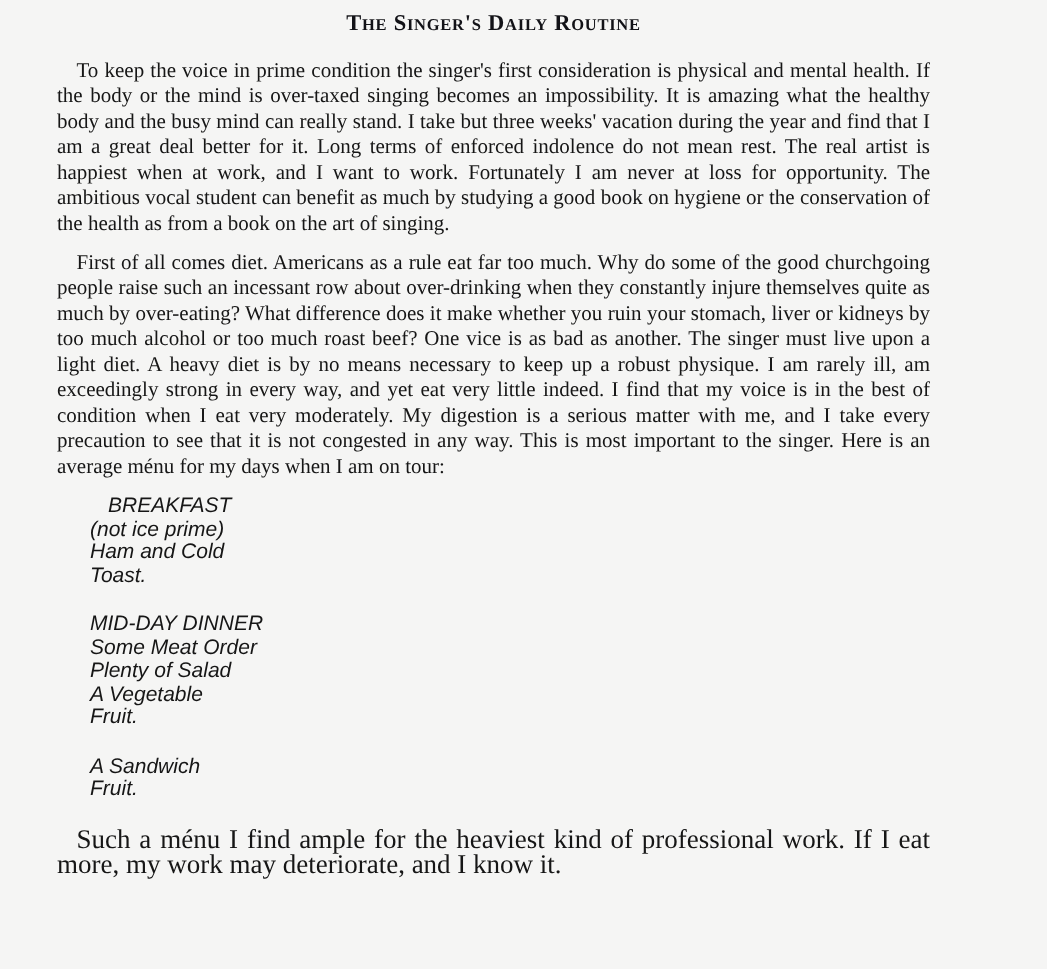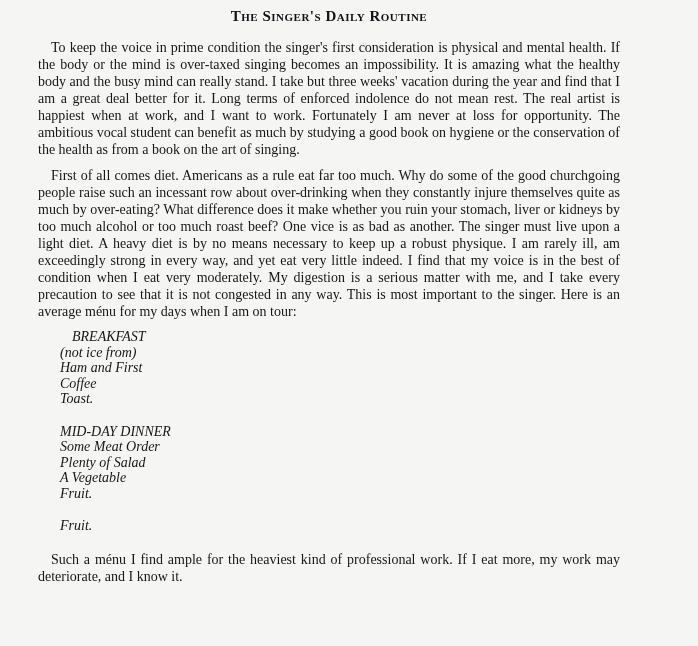--- a/index.html
+++ b/index.html
@@ -30,62 +30,62 @@
   }
   p.body-para {
     font-size: 14px;
     line-height: 17px;
     text-align: justify;
     text-indent: 13px;
     margin: 0 0 9px 0;
   }
   .menu-section {
     margin: 0 0 17px 22px;
-    font-family: Liberation Serif, serif;
+    font-family: Liberation Sans, sans-serif;
     font-style: italic;
     font-size: 14px;
     line-height: 15.5px;
   }
   .menu-heading { white-space: pre; }
   .menu-heading.indented { text-indent: 12px; }
   .menu-item { }
   p.closing-para {
-    font-size: 14px;
+    font-size: 18px;
     line-height: 17px;
     text-align: justify;
     text-indent: 13px;
     margin: 0;
   }
 </style>
 </head>
 <body>
 
 <div class="page">
 
   <h1 class="doc-title">The Singer's Daily Routine</h1>
 
   <p class="body-para">To keep the voice in prime condition the singer's first consideration is physical and mental health. If the body or the mind is over-taxed singing becomes an impossibility. It is amazing what the healthy body and the busy mind can really stand. I take but three weeks' vacation during the year and find that I am a great deal better for it. Long terms of enforced indolence do not mean rest. The real artist is happiest when at work, and I want to work. Fortunately I am never at loss for opportunity. The ambitious vocal student can benefit as much by studying a good book on hygiene or the conservation of the health as from a book on the art of singing.</p>
 
   <p class="body-para">First of all comes diet. Americans as a rule eat far too much. Why do some of the good churchgoing people raise such an incessant row about over-drinking when they constantly injure themselves quite as much by over-eating? What difference does it make whether you ruin your stomach, liver or kidneys by too much alcohol or too much roast beef? One vice is as bad as another. The singer must live upon a light diet. A heavy diet is by no means necessary to keep up a robust physique. I am rarely ill, am exceedingly strong in every way, and yet eat very little indeed. I find that my voice is in the best of condition when I eat very moderately. My digestion is a serious matter with me, and I take every precaution to see that it is not congested in any way. This is most important to the singer. Here is an average ménu for my days when I am on tour:</p>
 
   <div class="menu-section">
     <div class="menu-heading indented">BREAKFAST</div>
-    <div class="menu-item">(not ice from)</div>
-    <div class="menu-item">Ham and First</div>
-    <div class="menu-item">Coffee</div>
+    <div class="menu-item">(not ice prime)</div>
+    <div class="menu-item">Ham and Cold</div>
     <div class="menu-item">Toast.</div>
   </div>
 
   <div class="menu-section">
     <div class="menu-heading">MID-DAY DINNER</div>
     <div class="menu-item">Some Meat Order</div>
     <div class="menu-item">Plenty of Salad</div>
     <div class="menu-item">A Vegetable</div>
     <div class="menu-item">Fruit.</div>
   </div>
 
   <div class="menu-section">
+    <div class="menu-item">A Sandwich</div>
     <div class="menu-item">Fruit.</div>
   </div>
 
   <p class="closing-para">Such a ménu I find ample for the heaviest kind of professional work. If I eat more, my work may deteriorate, and I know it.</p>
 
 </div>
 
 </body></html>

